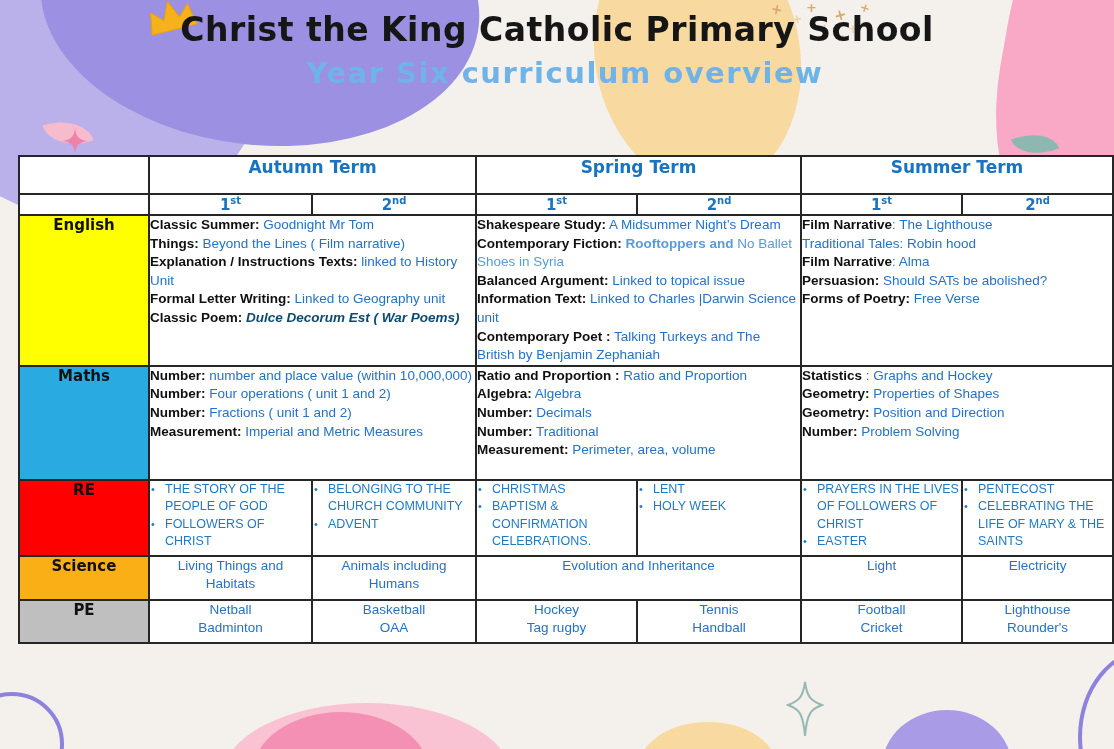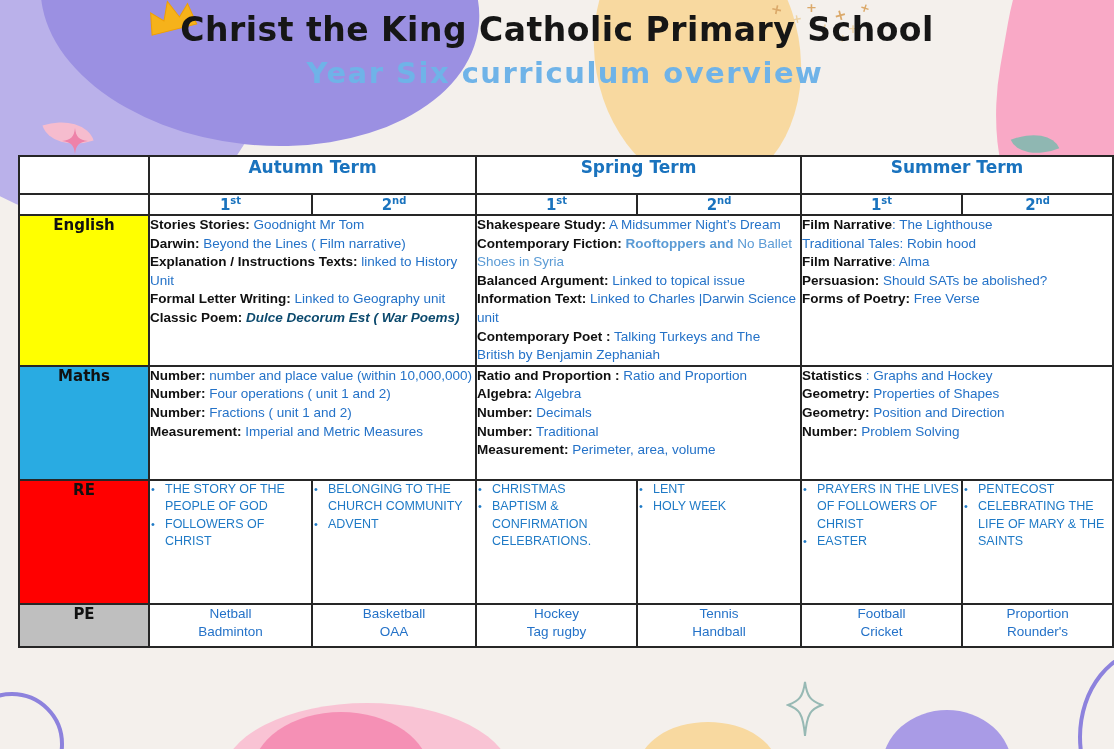--- a/index.html
+++ b/index.html
@@ -30,21 +30,21 @@
   .content{position:relative;z-index:1;}
   .page-title{position:absolute;left:0;top:10px;width:100%;text-align:center;
     font-family:"DejaVu Sans",sans-serif;font-weight:800;font-size:33px;color:#161616;letter-spacing:.5px;}
   .page-subtitle{position:absolute;left:8px;top:56px;width:100%;text-align:center;
     font-family:"DejaVu Sans",sans-serif;font-weight:800;font-size:29px;color:#6fb3e8;letter-spacing:1.5px;}
 
   
   table.curr{position:absolute;left:18px;top:155px;width:1094px;border-collapse:collapse;table-layout:fixed;background:#ffffff;}
   table.curr td,table.curr th{border:2px solid #262626;padding:0;vertical-align:top;background:#ffffff;}
   tr.r-term{height:38px;} tr.r-half{height:20px;}
-  tr.r-english{height:150px;padding-left:22px;} tr.r-maths{height:114px;} tr.r-re{height:124px;}
+  tr.r-english{height:150px;padding-left:22px;} tr.r-maths{height:114px;} tr.r-re{height:76px;}
   tr.r-science{height:44px;} tr.r-pe{height:43px;}
   th.term{font-family:"DejaVu Sans",sans-serif;font-weight:800;font-size:17px;color:#1a73be;text-align:center;vertical-align:middle;}
   th.half{font-family:"DejaVu Sans",sans-serif;font-weight:800;font-size:15px;color:#1a73be;text-align:center;vertical-align:middle;}
   th.half .sup{vertical-align:super;font-size:10px;}
   th.rowlabel{font-family:"DejaVu Sans",sans-serif;font-weight:800;font-size:15px;color:#111;text-align:center;}
   th.rl-top{vertical-align:top;padding-top:9px;}
   th.rl-mid{vertical-align:middle;}
   .bg-english{background:#ffff00 !important;} .bg-maths{background:#29abe2 !important;}
   .bg-re{background:#ff0000 !important;} .bg-science{background:#fbaf17 !important;} .bg-pe{background:#bfbfbf !important;}
 
@@ -126,22 +126,22 @@
       <th class="half"><span>1</span><span class="sup">st</span></th>
       <th class="half"><span>2</span><span class="sup">nd</span></th>
       <th class="half"><span>1</span><span class="sup">st</span></th>
       <th class="half"><span>2</span><span class="sup">nd</span></th>
       <th class="half"><span>1</span><span class="sup">st</span></th>
       <th class="half"><span>2</span><span class="sup">nd</span></th>
     </tr>
     <tr class="r-english">
       <th class="rowlabel rl-top bg-english">English</th>
       <td class="cell-lines" colspan="2">
-            <div><span class="seg-lbl">Stories Stories:</span><span class="seg-val"> Goodnight Mr Tom</span></div>
-            <div><span class="seg-lbl">Darwin:</span><span class="seg-val"> Beyond the Lines ( Film narrative)</span></div>
+            <div><span class="seg-lbl">Classic Summer:</span><span class="seg-val"> Goodnight Mr Tom</span></div>
+            <div><span class="seg-lbl">Things:</span><span class="seg-val"> Beyond the Lines ( Film narrative)</span></div>
             <div><span class="seg-lbl">Explanation / Instructions  Texts:</span><span class="seg-val"> linked to History  Unit</span></div>
             <div><span class="seg-lbl">Formal Letter Writing:</span><span class="seg-val"> Linked to Geography  unit</span></div>
             <div><span class="seg-lbl">Classic Poem:</span><span class="seg-bi"> Dulce Decorum Est ( War Poems)</span></div>
           </td>
       <td class="cell-lines" colspan="2">
             <div><span class="seg-lbl">Shakespeare Study:</span><span class="seg-val"> A Midsummer Night’s Dream</span></div>
             <div><span class="seg-lbl">Contemporary Fiction:</span><span class="seg-bl"> Rooftoppers and</span><span class="seg-lt"> No Ballet Shoes in Syria</span></div>
             <div><span class="seg-lbl">Balanced Argument:</span><span class="seg-val"> Linked to topical issue</span></div>
             <div><span class="seg-lbl">Information Text:</span><span class="seg-val"> Linked to Charles |Darwin Science unit</span></div>
             <div><span class="seg-lbl">Contemporary Poet :</span><span class="seg-val"> Talking Turkeys and The British by Benjamin  Zephaniah</span></div>
@@ -208,20 +208,40 @@
               <li>EASTER</li>
             </ul>
           </td>
       <td class="cell-bullets">
             <ul>
               <li>PENTECOST</li>
               <li>CELEBRATING THE LIFE OF MARY &amp; THE SAINTS</li>
             </ul>
           </td>
     </tr>
+    <tr class="r-science">
+      <th class="rowlabel rl-mid bg-science">Science</th>
+      <td class="cell-center">
+            <div>Living Things and</div>
+            <div>Habitats</div>
+          </td>
+      <td class="cell-center">
+            <div>Animals including</div>
+            <div>Humans</div>
+          </td>
+      <td class="cell-center" colspan="2">
+            <div>Evolution and Inheritance</div>
+          </td>
+      <td class="cell-center">
+            <div>Light</div>
+          </td>
+      <td class="cell-center">
+            <div>Electricity</div>
+          </td>
+    </tr>
     <tr class="r-pe">
       <th class="rowlabel rl-mid bg-pe">PE</th>
       <td class="cell-center">
             <div>Netball</div>
             <div>Badminton</div>
           </td>
       <td class="cell-center">
             <div>Basketball</div>
             <div>OAA</div>
           </td>
@@ -231,19 +251,19 @@
           </td>
       <td class="cell-center">
             <div>Tennis</div>
             <div>Handball</div>
           </td>
       <td class="cell-center">
             <div>Football</div>
             <div>Cricket</div>
           </td>
       <td class="cell-center">
-            <div>Proportion</div>
+            <div>Lighthouse</div>
             <div>Rounder's</div>
           </td>
     </tr>
   </tbody>
     </table>
 </div>
 
 </body></html>

